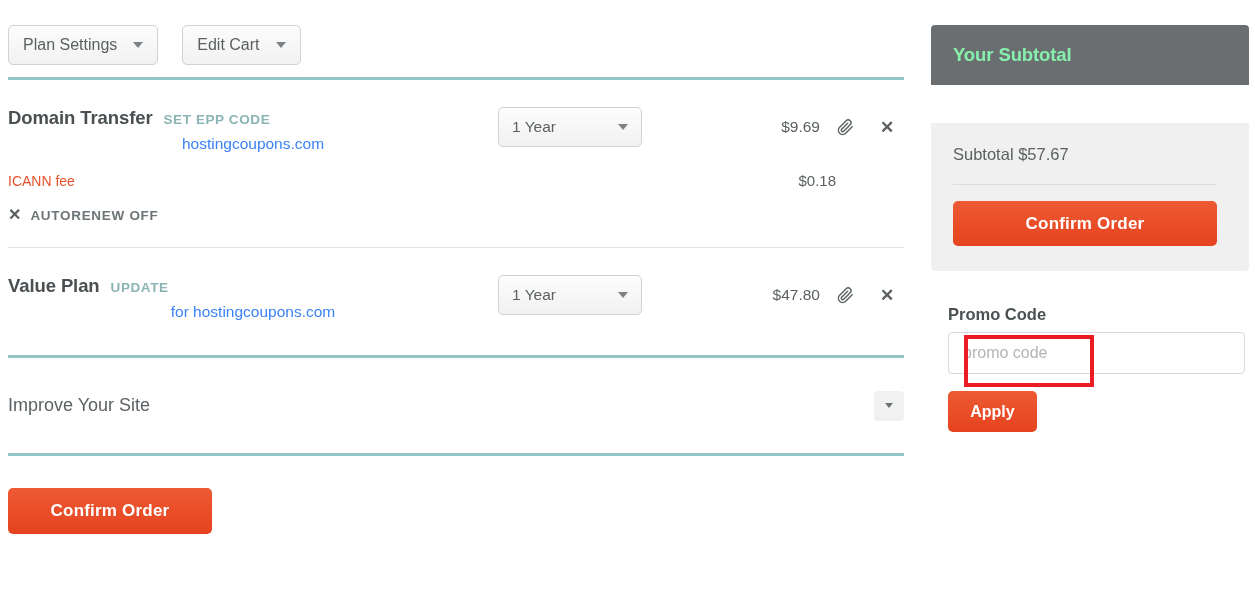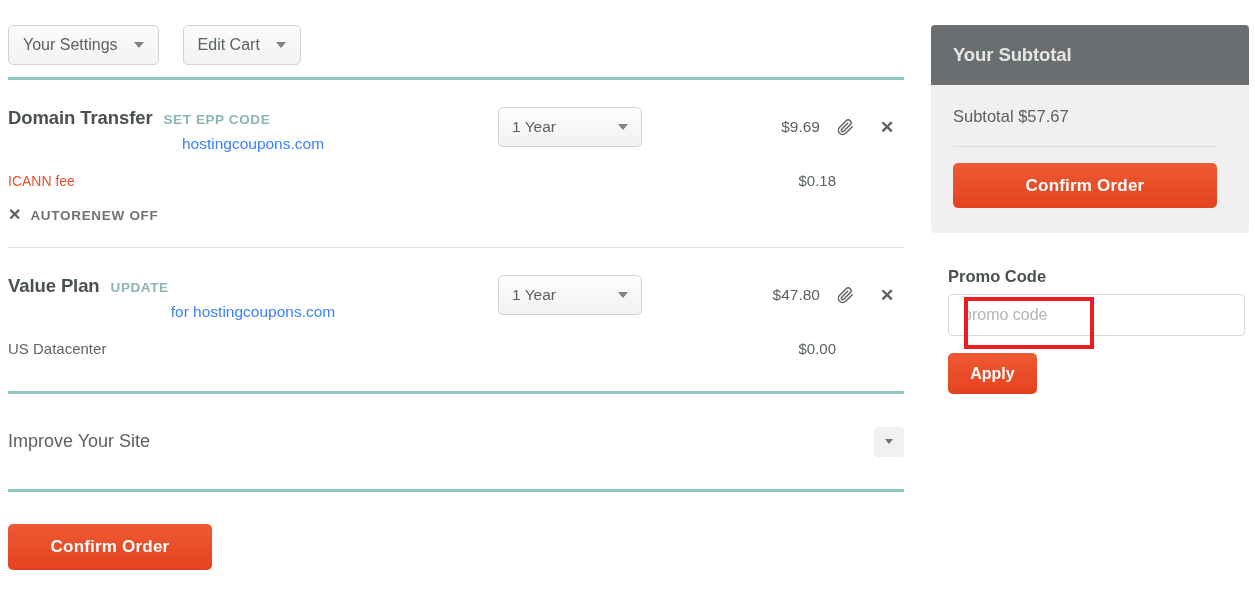--- a/index.html
+++ b/index.html
@@ -219,28 +219,29 @@
     overflow: hidden;
   }
   .subtotal-head {
     background: #6b6e70;
     height: 60px;
     display: flex;
     align-items: center;
     padding: 0 22px;
   }
   .subtotal-head-title {
-    color: #e5e5e5;
+    color: #86efac;
     font-size: 18.5px;
     font-weight: bold;
     letter-spacing: -0.1px;
   }
   .subtotal-body {
     background: #f0f0f0;
     padding: 22px 32px 25px 22px;
+    margin-top: 38px;
   }
   .subtotal-amount {
     font-size: 16.5px;
     color: #5b6163;
   }
   .subtotal-sep {
     height: 1px;
     background: #dcdcdc;
     margin: 20px 0 16px 0;
   }
@@ -288,21 +289,21 @@
 </style>
 </head>
 <body>
 
 <div class="page">
 
   <div class="cart-col">
 
     <div class="toolbar">
       <div class="btn-select">
-        <span>Your Settings</span>
+        <span>Plan Settings</span>
         <span class="caret"></span>
       </div>
       <div class="btn-select">
         <span>Edit Cart</span>
         <span class="caret"></span>
       </div>
     </div>
 
     <div class="rule-teal"></div>
 
@@ -370,24 +371,20 @@
             <svg width="17" height="17" viewBox="0 0 24 24" fill="none" stroke="#5b6163" stroke-width="2" stroke-linecap="round" stroke-linejoin="round">
               <path d="M21.44 11.05l-9.19 9.19a6 6 0 0 1-8.49-8.49l9.19-9.19a4 4 0 0 1 5.66 5.66l-9.2 9.19a2 2 0 0 1-2.83-2.83l8.49-8.48"></path>
             </svg>
           </span>
           <span class="icon-btn">
             <span class="x-glyph">✕</span>
           </span>
         </div>
       </div>
 
-      <div class="fee-row">
-        <span class="fee-label plain">US Datacenter</span>
-        <span class="fee-price">$0.00</span>
-      </div>
 
       <div class="item-pad-bottom"></div>
     </div>
 
     <div class="rule-teal"></div>
 
     <div class="improve">
       <span class="improve-label">Improve Your Site</span>
       <span class="improve-toggle">
         <span class="caret"></span>

